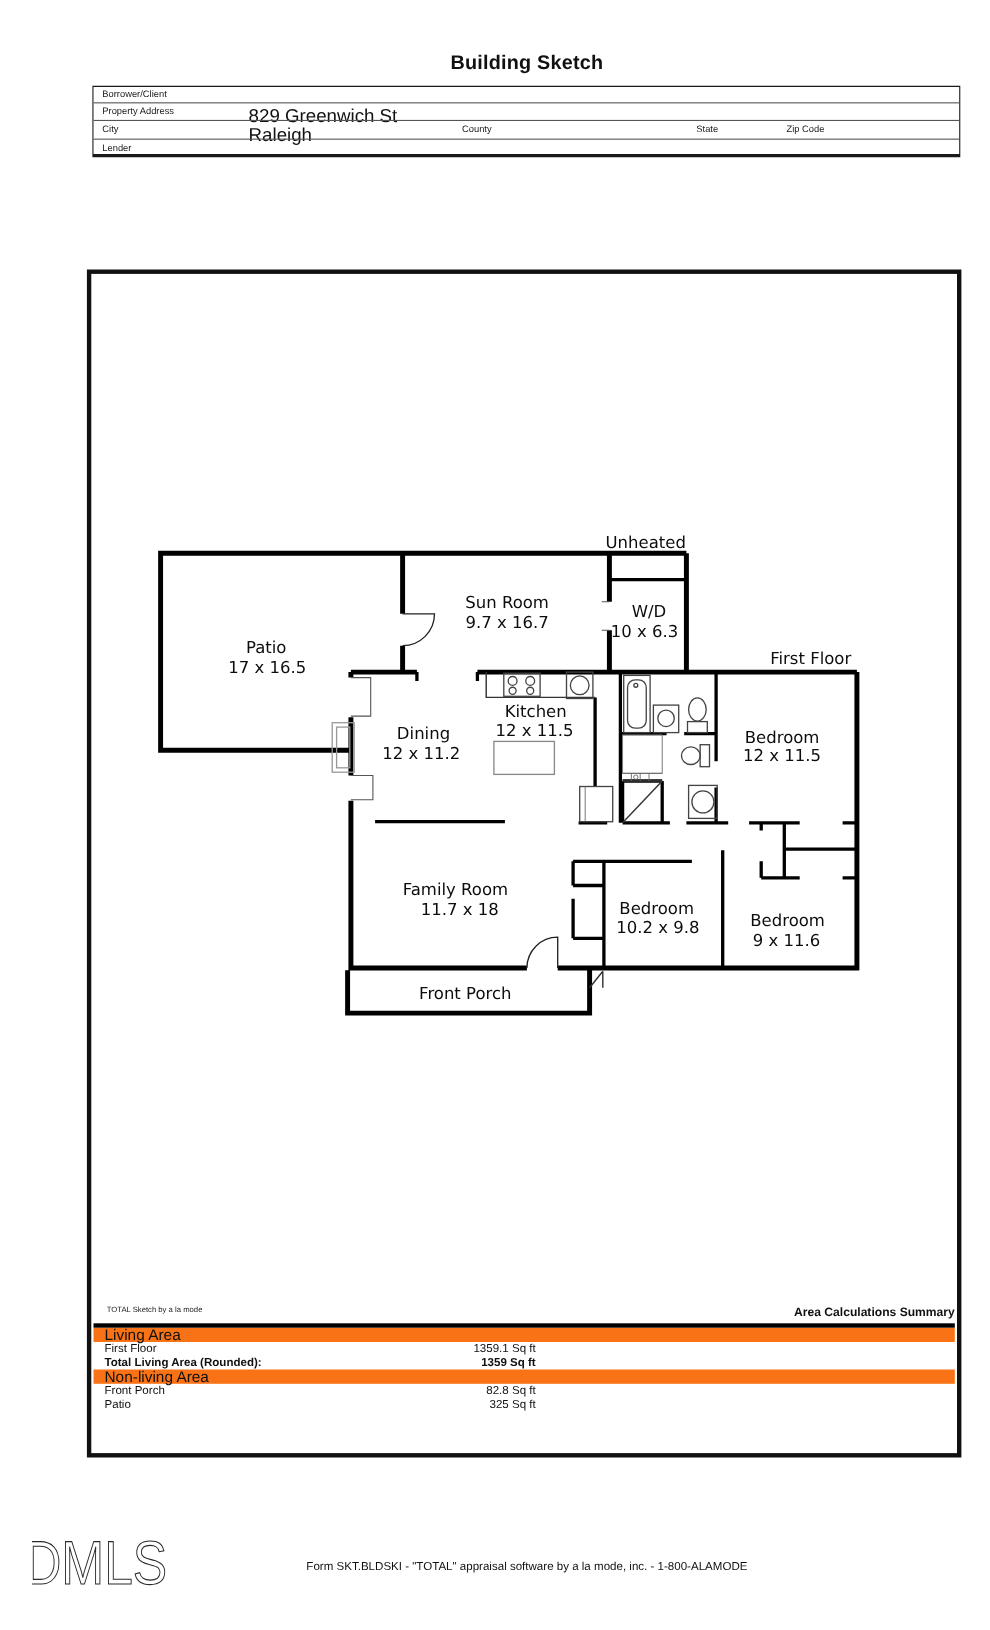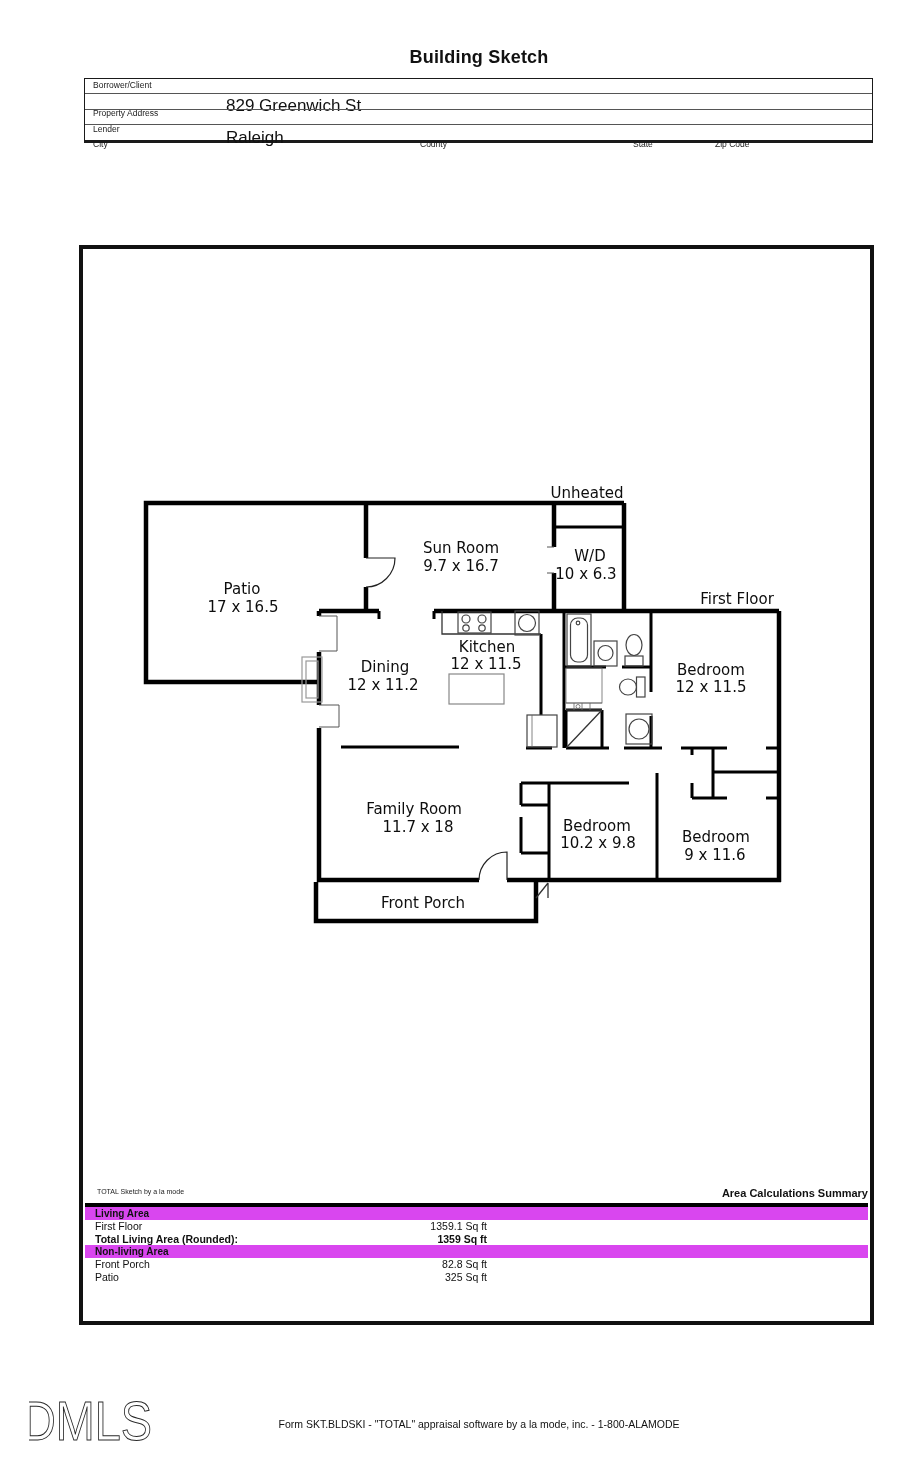--- a/index.html
+++ b/index.html
@@ -8,21 +8,21 @@
   .title{position:absolute;left:55px;top:47px;width:790px;text-align:center;
          font-size:18px;font-weight:bold;letter-spacing:.2px;}
   
   .hdr{position:absolute;left:55px;top:78px;width:789px;height:65px;
        border:1.5px solid #1a1a1a;border-bottom-width:3px;box-sizing:border-box;background:#fff;}
   .hdr .row{position:relative;width:100%;box-sizing:border-box;}
   .hdr .r1{height:14px;}
   .hdr .r2{height:16px;border-top:1px solid #555;}
   .hdr .r3{height:17px;border-top:1px solid #555;}
   .hdr .r4{height:15px;border-top:1px solid #555;}
-  .flabel{position:absolute;font-size:8.5px;color:#1a1a1a;top:14px;}
+  .flabel{position:absolute;font-size:8.5px;color:#1a1a1a;top:2px;}
   .fval{position:absolute;font-size:17px;color:#111;top:2px;padding-left:48px;}
   
   .sketch-box{position:absolute;left:50px;top:245px;width:787px;height:1072px;
               border:4px solid #111;background:#fff;}
   .plan{position:absolute;left:0;top:0;}
   .w4{fill:none;stroke:#000;stroke-width:4.5;}
   .w3{fill:none;stroke:#000;stroke-width:3;}
   .thin{fill:none;stroke:#333;stroke-width:1.3;}
   .hair{fill:none;stroke:#666;stroke-width:.8;}
   .jamb{fill:none;stroke:#555;stroke-width:1;}
@@ -30,21 +30,21 @@
   .furn{fill:none;stroke:#888;stroke-width:1.2;}
   .fire{fill:none;stroke:#999;stroke-width:1.2;}
   .door{fill:none;stroke:#222;stroke-width:1.2;}
   .lbl{font:15px "DejaVu Sans",sans-serif;fill:#0d0d0d;text-anchor:middle;}
   
   .summary{position:absolute;left:2px;right:2px;bottom:38px;background:#fff;}
   .sum-head{position:relative;height:22px;border-bottom:4px solid #000;}
   .watermark{position:absolute;left:12px;top:7px;font-size:7px;color:#222;}
   .sum-title{position:absolute;left:0;right:0;top:6px;text-align:right;
              font-size:11px;font-weight:bold;}
-  .band{height:13px;background:#d946ef;font-size:10px;font-weight:bold;
+  .band{height:13px;background:#f97316;font-size:14px;font-weight:normal;
         padding-left:10px;line-height:13px;}
   .srow{position:relative;height:12.5px;font-size:10.5px;line-height:12.5px;}
   .srow .sl{position:absolute;left:10px;}
   .srow .sv{position:absolute;left:0;width:402px;text-align:right;}
   .srow.bold{font-weight:bold;}
   
   .logo{position:absolute;left:0;top:1386px;}
   .formline{position:absolute;left:0;right:0;top:1418px;text-align:center;
             font-size:10.5px;color:#111;}
 </style>
@@ -56,29 +56,29 @@
   <div class="title">Building Sketch</div>
 
   <div class="hdr">
     <div class="row r1">
       <span class="flabel" style="left:8px;top:1px;">Borrower/Client</span>
     </div>
     <div class="row r2">
       <span class="flabel" style="left:8px;">Property Address</span>
       <span class="fval" style="left:93px;">829 Greenwich St</span>
     </div>
-    <div class="row r4">
-      <span class="flabel" style="left:8px;">Lender</span>
-    </div>
     <div class="row r3">
       <span class="flabel" style="left:8px;">City</span>
       <span class="fval" style="left:93px;top:3px;">Raleigh</span>
       <span class="flabel" style="left:335px;">County</span>
       <span class="flabel" style="left:548px;">State</span>
       <span class="flabel" style="left:630px;">Zip Code</span>
+    </div>
+    <div class="row r4">
+      <span class="flabel" style="left:8px;">Lender</span>
     </div>
   </div>
 
   <div class="sketch-box">
     <svg class="plan" width="787" height="1072" viewBox="54 249 787 1072" xmlns="http://www.w3.org/2000/svg">
       <defs>
         <pattern id="hatchPat" width="5" height="5" patternUnits="userSpaceOnUse">
           <rect x="0" y="0" width="2.5" height="2.5" fill="#9a9a9a"></rect>
           <rect x="2.5" y="2.5" width="2.5" height="2.5" fill="#9a9a9a"></rect>
         </pattern>

